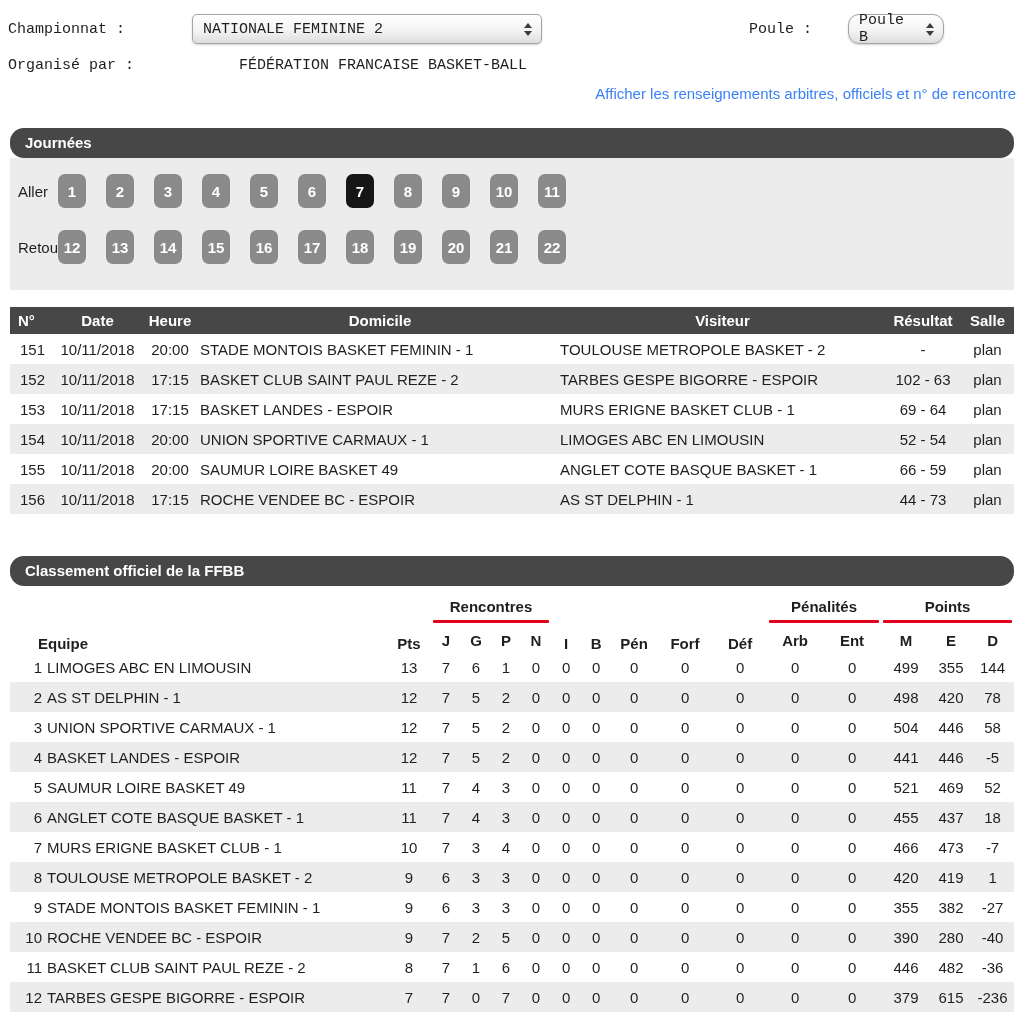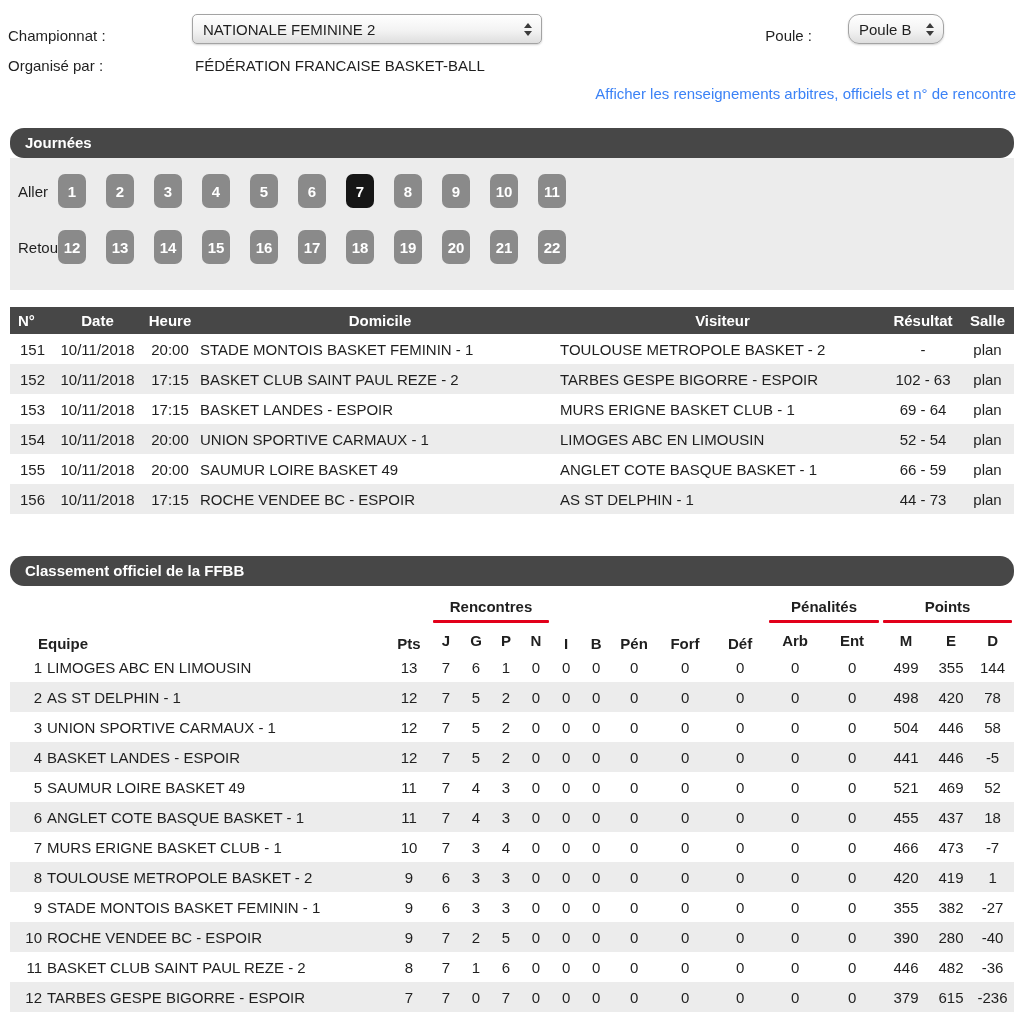--- a/index.html
+++ b/index.html
@@ -1,41 +1,41 @@
 <!DOCTYPE html>
 <html><head>
 <meta charset="utf-8">
 <style>
   * { box-sizing: border-box; margin: 0; padding: 0; }
   html, body { width: 1024px; height: 1024px; overflow: hidden; background: #fff; }
   body { font-family: "Liberation Sans", "DejaVu Sans", sans-serif; color: #1f1f1f; font-size: 15px; }
 
   
   .filters { padding: 14px 8px 0 8px; }
-  .f-row { display: flex; align-items: flex-end; }
+  .f-row { display: flex; align-items: center; font-family: Liberation Mono, monospace; }
   .f-label { width: 184px; flex: none; }
   .select {
     display: inline-flex; align-items: center; justify-content: space-between;
     height: 30px; border: 1px solid #a3a3a3; border-radius: 5px;
     background: linear-gradient(#ffffff, #f3f3f3 55%, #dedede);
     box-shadow: 0 1px 2px rgba(0,0,0,.18);
     padding: 0 8px 0 10px; cursor: default;
   }
   .select-champ { width: 350px; }
   .select-poule { width: 96px; margin-right: 72px; border-radius: 11px; }
   .poule-label { margin-left: auto; padding-right: 36px; }
   .arrows { display: inline-block; width: 9px; flex: none; margin-left: 8px; }
   .arrows::before { content: ""; display: block; width: 0; height: 0;
     border-left: 4px solid transparent; border-right: 4px solid transparent;
     border-bottom: 5px solid #3c3c3c; margin-bottom: 3px; }
   .arrows::after { content: ""; display: block; width: 0; height: 0;
     border-left: 4px solid transparent; border-right: 4px solid transparent;
     border-top: 5px solid #3c3c3c; }
   .row-organise { margin-top: 13px; }
-  .organise-value { padding-left: 3px; }
+  .organise-value { padding-left: 3px; margin-left: 44px; }
   .row-link { margin-top: 11px; text-align: right; }
   .officials-link { color: #3b82f6; text-decoration: none; cursor: pointer; }
 
   
   .panel { margin: 0 10px; }
   .panel-journees { margin-top: 26px; }
   .section-header {
     height: 30px; line-height: 30px; background: #474747; color: #fff;
     font-weight: bold; padding-left: 15px; font-size: 15px; border-radius: 14px;
   }

